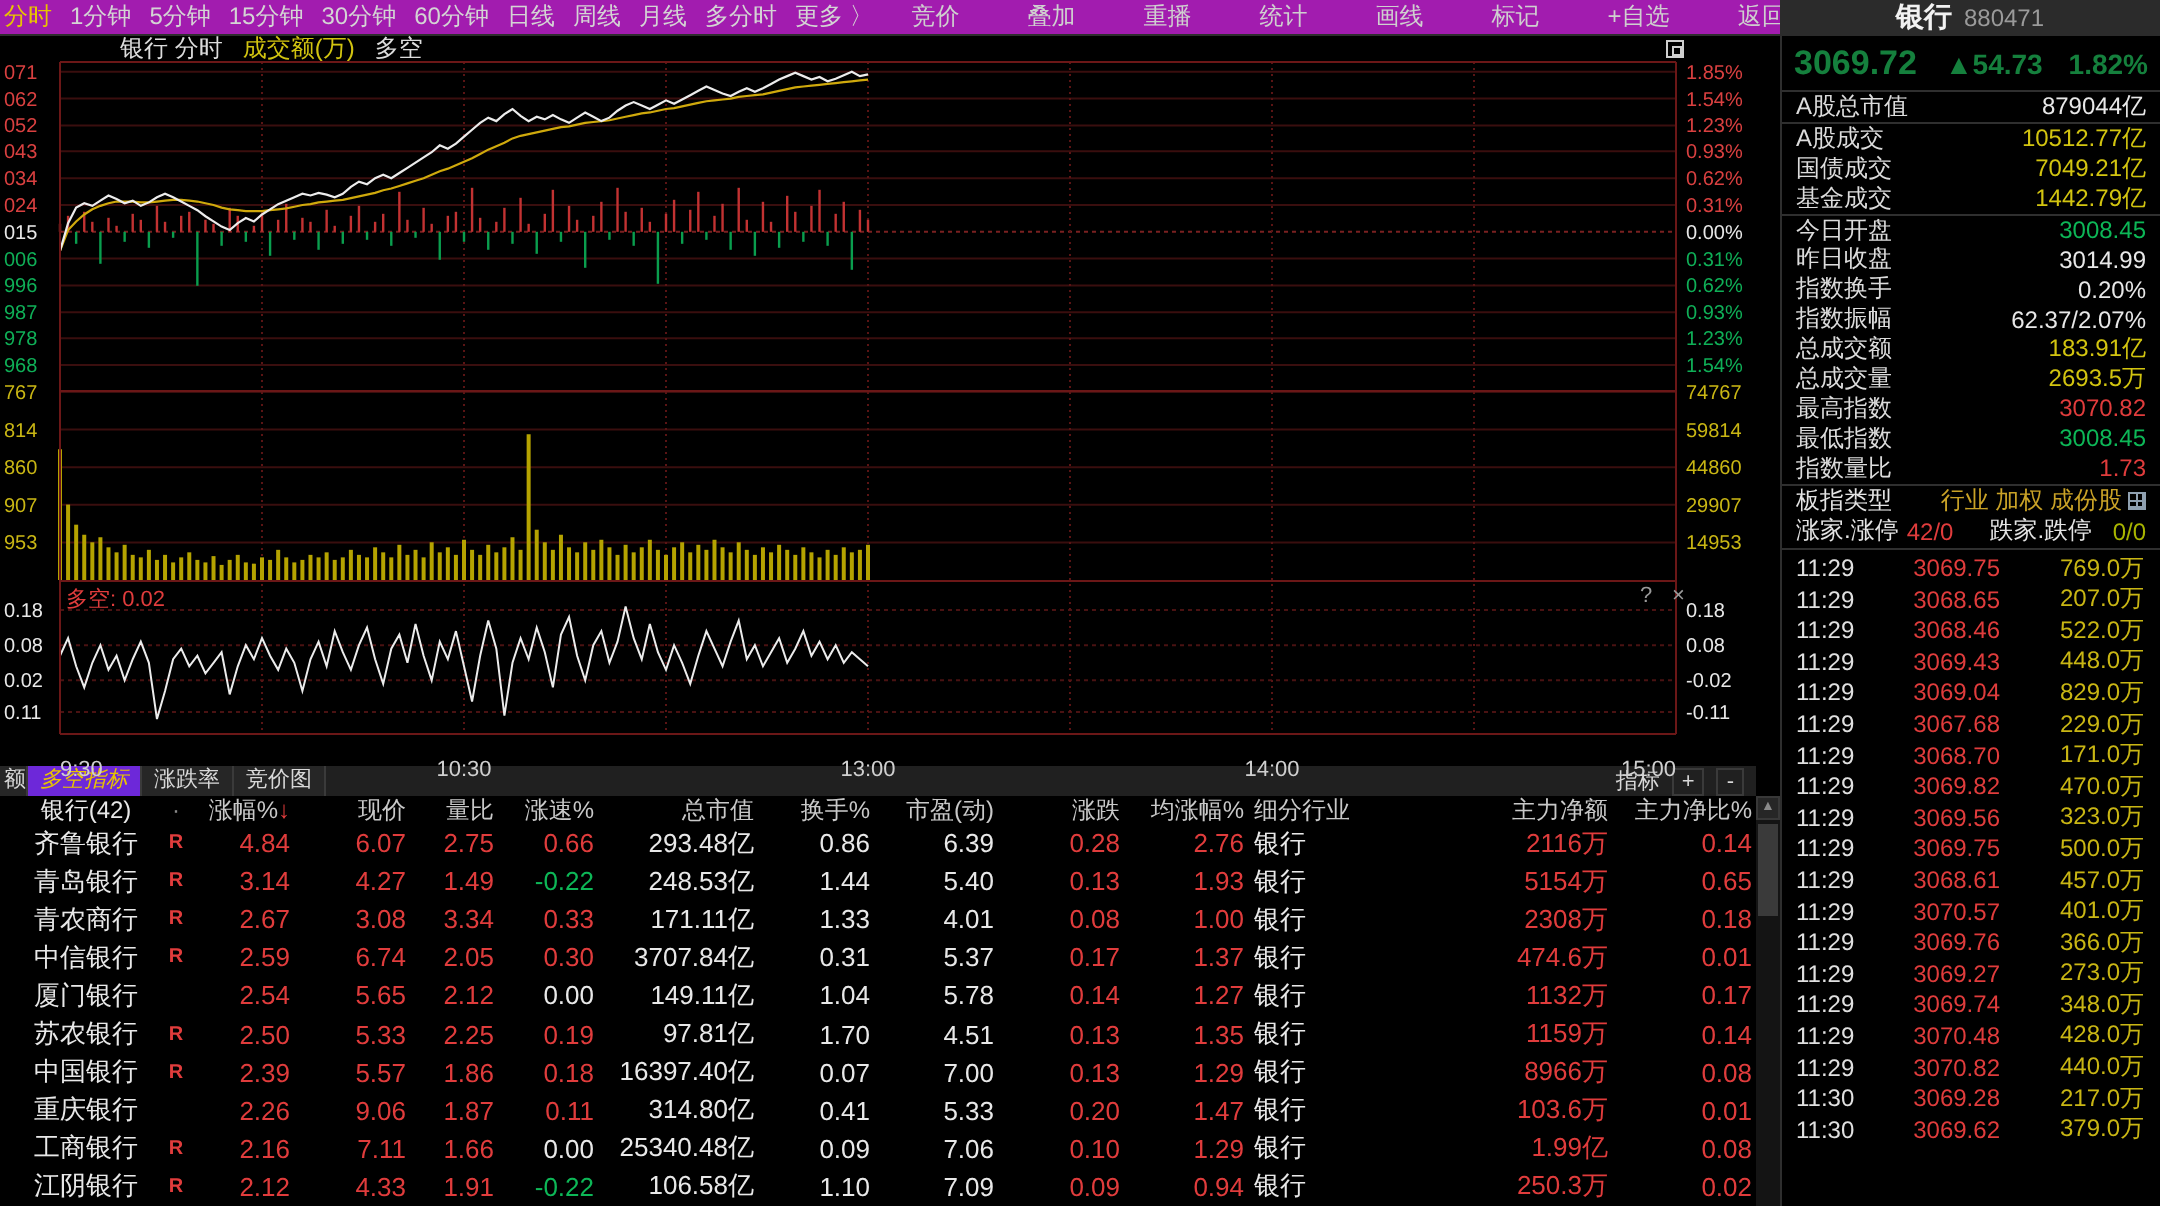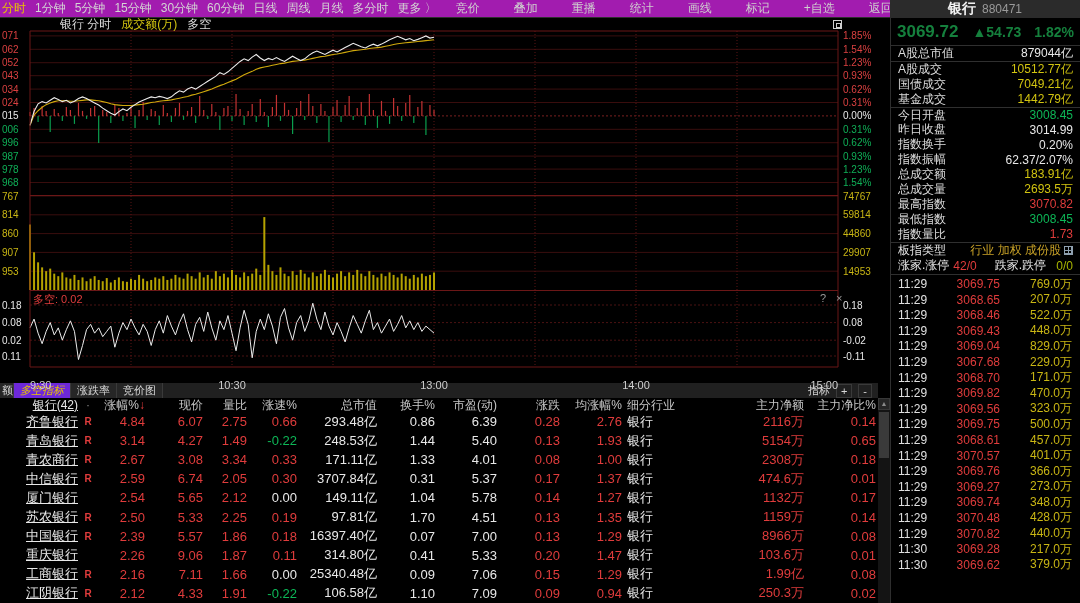--- a/index.html
+++ b/index.html
@@ -44,21 +44,21 @@
   .btab.partial { width:14px; overflow:hidden; padding:0 2px; }
   .btab.active { color:#e8c400; background:#6d28d9;font-style:italic; }
   .tab-right { margin-left:auto; display:flex; align-items:center; gap:6px; padding-right:6px; color:#d8d8d8; }
   .tab-right .tbtn { border:1px solid #3a3a3a; padding:0 4px; line-height:12px; }
 
   
   .stock-table { position:absolute; left:0; top:398px; width:878px; height:205px; font-size:13px; }
   .trow { display:grid; grid-template-columns:78px 20px 47px 58px 44px 50px 80px 58px 62px 63px 62px 98px 84px 72px; align-items:center; height:19.1px; }
   .trow.header { height:14px; font-size:12px; color:#c8c8c8; }
   .cell { white-space:nowrap; overflow:hidden; }
-  .c0 { padding-left:8px; text-align:right; color:#e8e8e8;text-decoration:underline; }
+  .c0 { padding-left:8px; text-align:center; color:#e8e8e8; }
   .c1 { text-align:center; }
   .c2,.c3,.c4,.c5,.c6,.c7,.c8,.c9,.c10,.c12,.c13 { text-align:right; }
   .c11 { padding-left:5px; text-align:left; }
   .red { color:#e03c3c; } .grn { color:#0db757; } .wht { color:#e8e8e8; } .ylw { color:#d2c410; }
   .rbadge { color:#e03c3c; font-size:10px; font-weight:bold; }
   .sort-arrow { color:#e03c3c; }
   .hdot { color:#888; }
 
   
   .scrollbar { position:absolute; left:878px; top:398px; width:12px; height:205px; background:#141414; }
@@ -593,21 +593,21 @@
         <div class="trow">
           <div class="cell c0">工商银行</div>
           <div class="cell c1 rbadge">R</div>
           <div class="cell c2 red">2.16</div>
           <div class="cell c3 red">7.11</div>
           <div class="cell c4 red">1.66</div>
           <div class="cell c5 wht">0.00</div>
           <div class="cell c6 wht">25340.48亿</div>
           <div class="cell c7 wht">0.09</div>
           <div class="cell c8 wht">7.06</div>
-          <div class="cell c9 red">0.15</div>
+          <div class="cell c9 red">0.10</div>
           <div class="cell c10 red">1.29</div>
           <div class="cell c11 wht">银行</div>
           <div class="cell c12 red">1.99亿</div>
           <div class="cell c13 red">0.08</div>
         </div>
         <div class="trow">
           <div class="cell c0">江阴银行</div>
           <div class="cell c1 rbadge">R</div>
           <div class="cell c2 red">2.12</div>
           <div class="cell c3 red">4.33</div>

